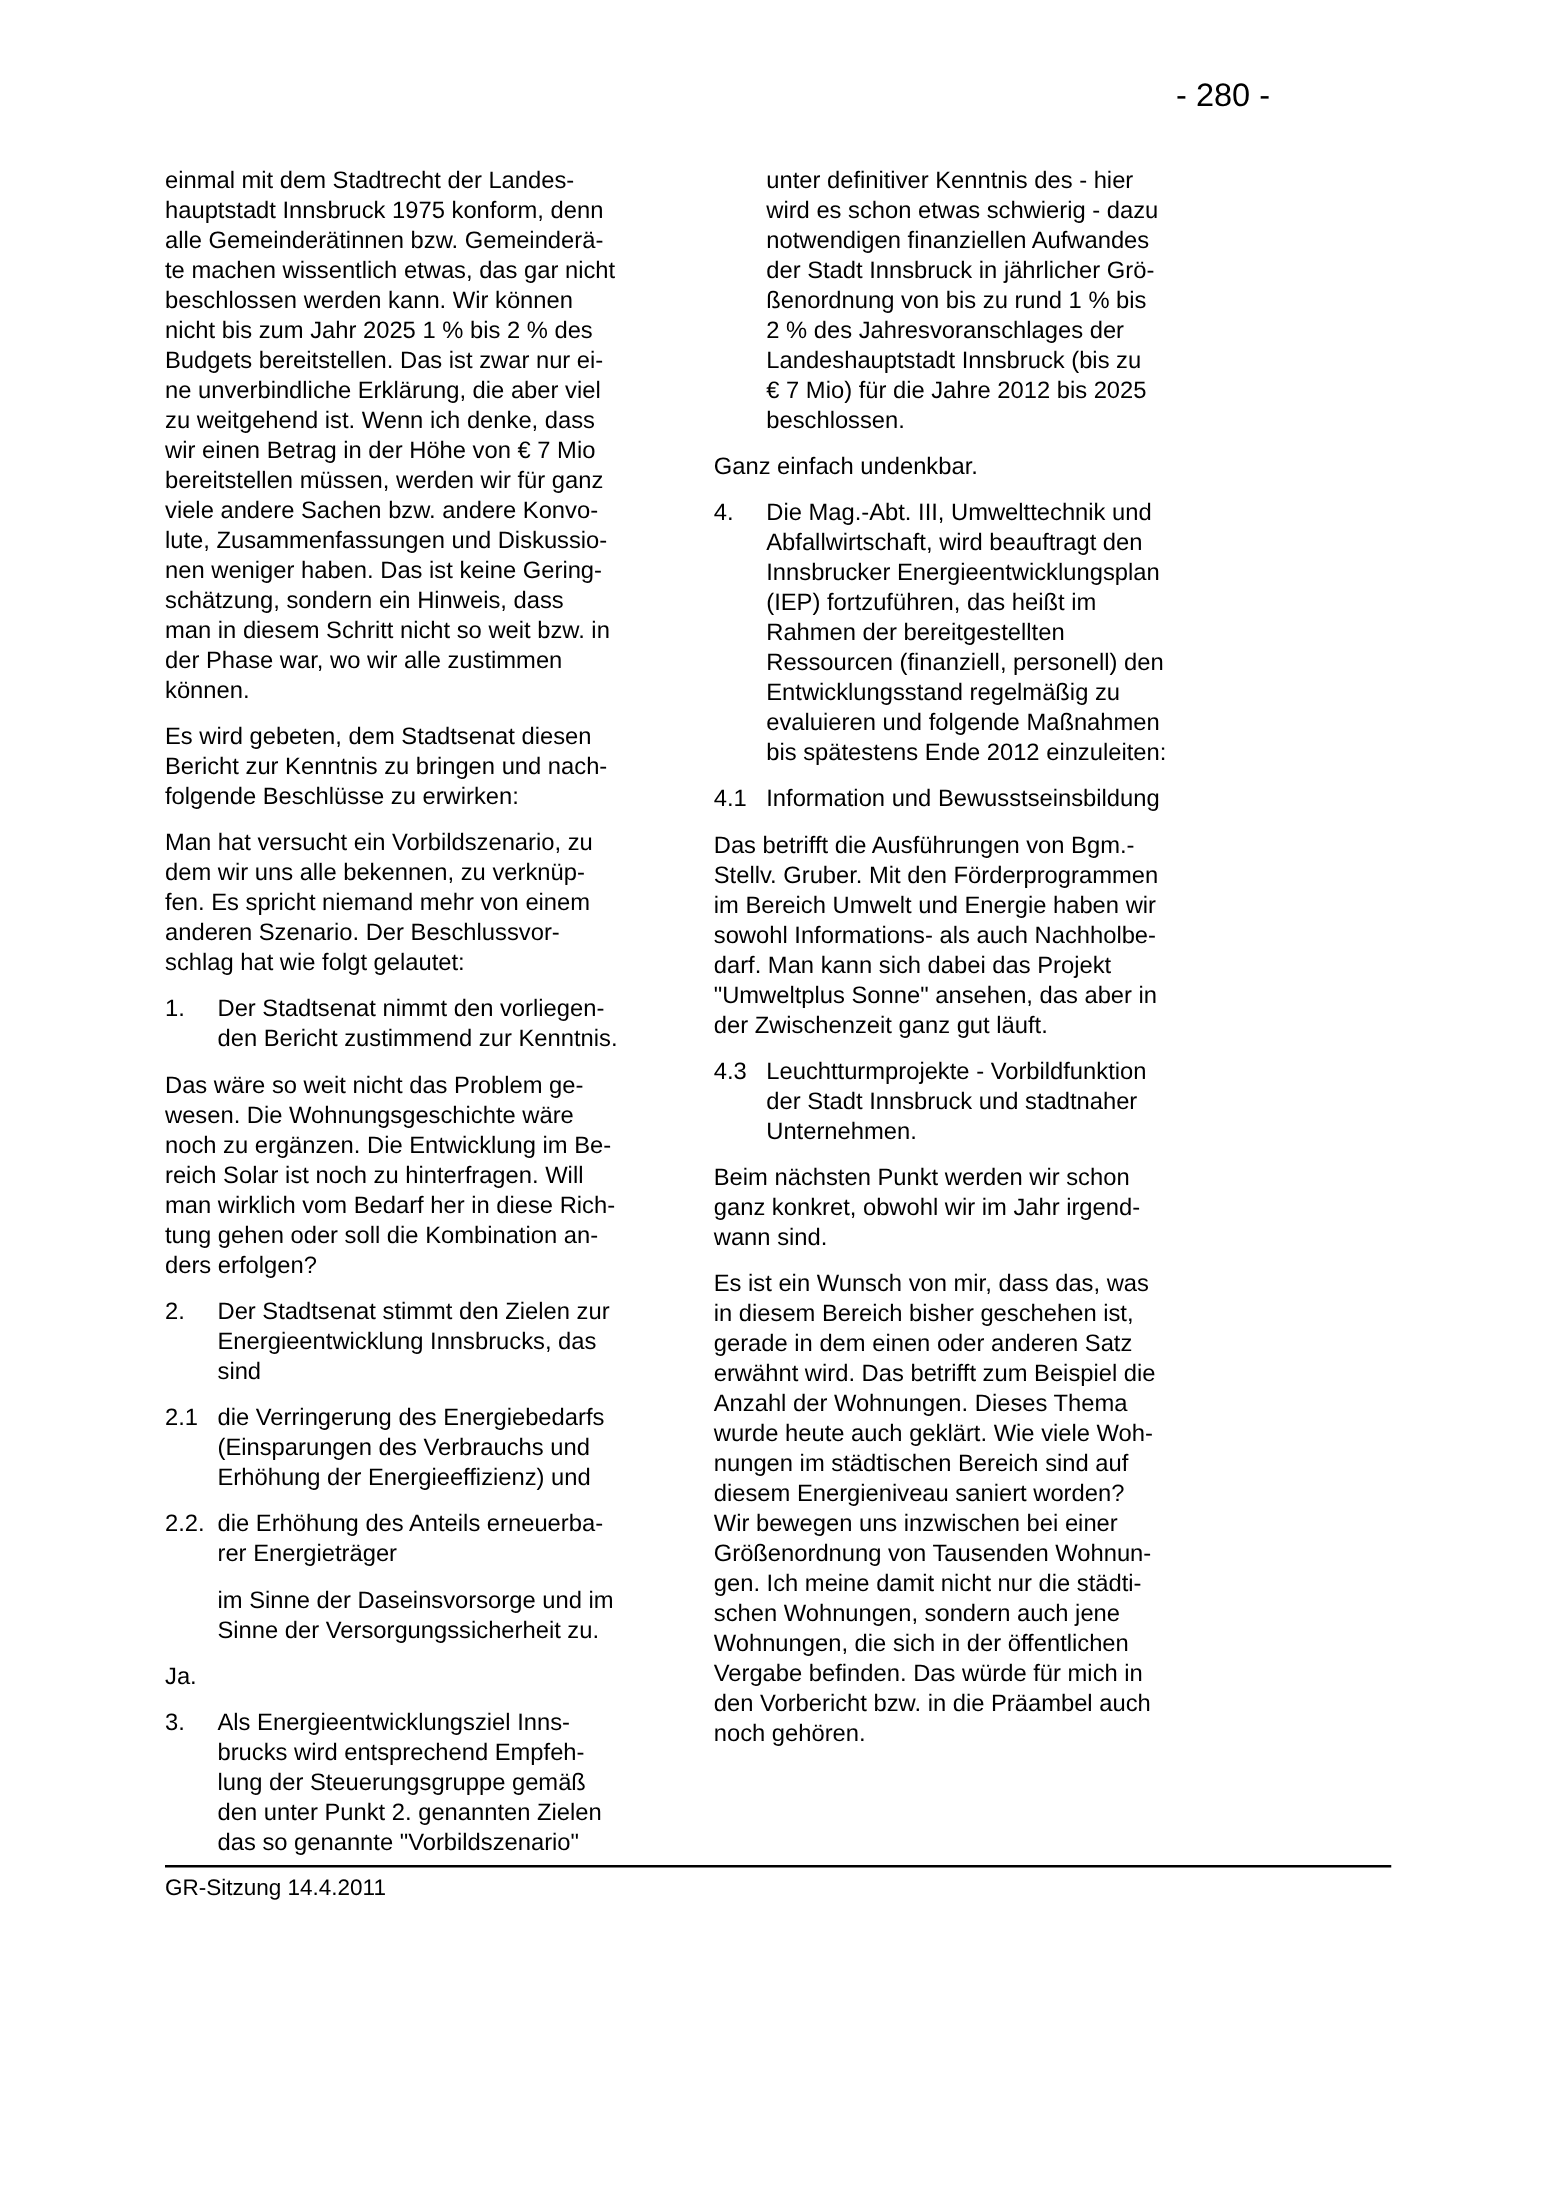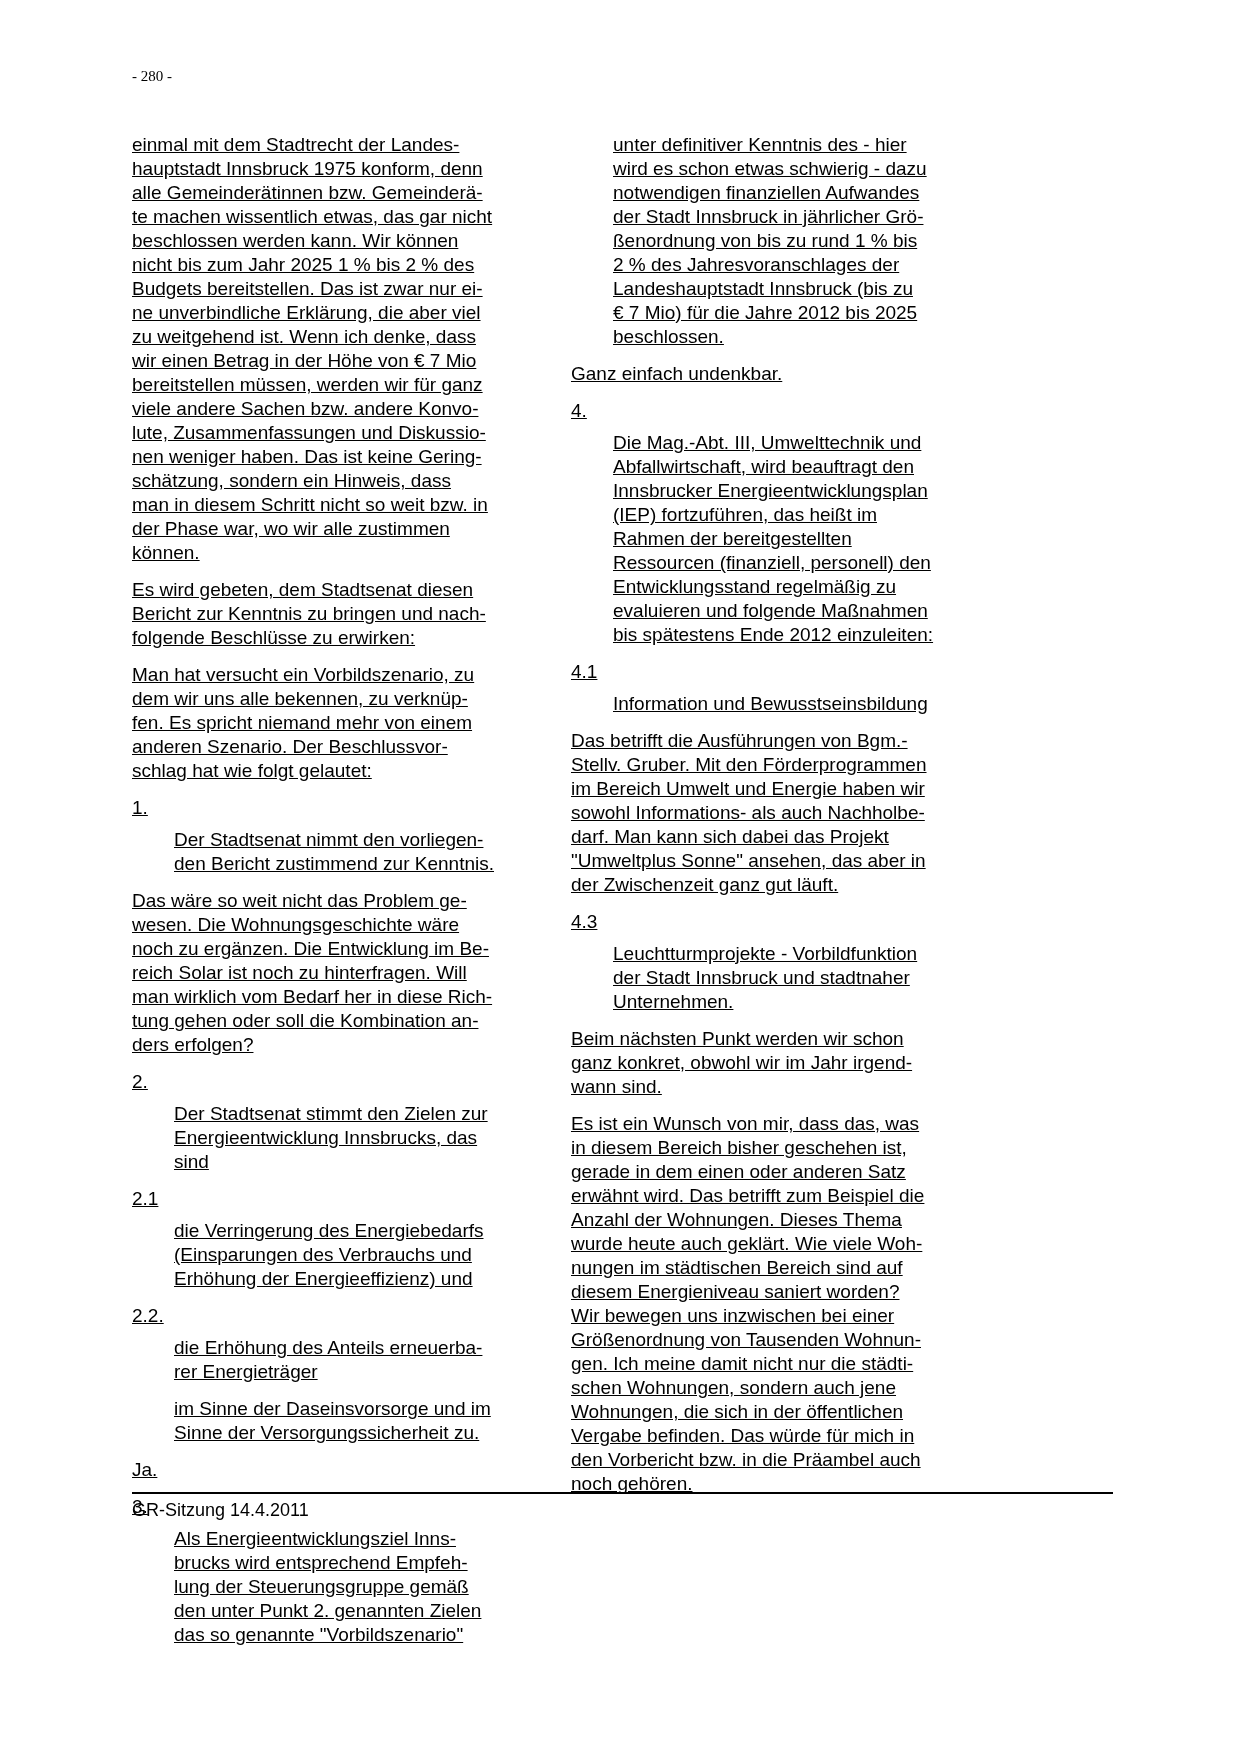--- a/index.html
+++ b/index.html
@@ -14,33 +14,31 @@
     background: #ffffff;
     color: #000000;
     font-family: "Liberation Sans", sans-serif;
     overflow: hidden;
   }
   .page-header {
     position: absolute;
     top: 64px;
     left: 132px;
     width: 884px;
-    text-align: left;
-    font-size: 15px;
+    text-align: right;
+    font-size: 26px;
     line-height: 24px;
-    font-family: Liberation Serif, serif;
   }
   .content {
     position: absolute;
     top: 133px;
     left: 132px;
     width: 884px;
     display: flex;
     gap: 11px;
-    text-decoration: underline;
   }
   .col {
     width: 428px;
     font-size: 19px;
     line-height: 24px;
   }
   .block {
     margin: 0 0 13px 0;
   }
   p.para {
@@ -52,21 +50,20 @@
   .item {
     display: flex;
   }
   .marker {
     flex: 0 0 42px;
     white-space: pre-line;
   }
   .item-text {
     flex: 1 1 auto;
     white-space: pre-line;
-    margin-top: 32px;
   }
   .footer-rule {
     position: absolute;
     top: 1492px;
     left: 132px;
     width: 981px;
     border-top: 2px solid #000000;
     height: 0;
   }
   .page-footer {

